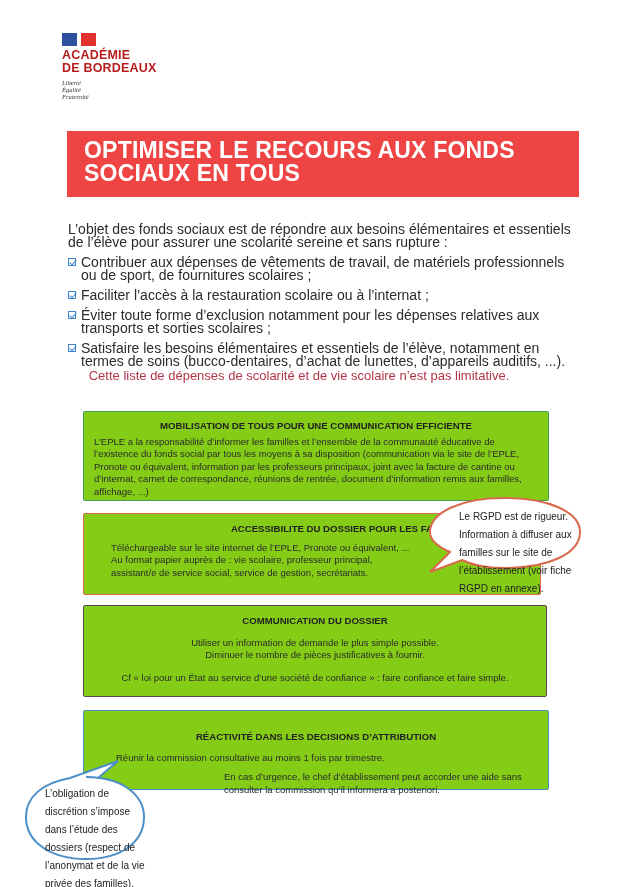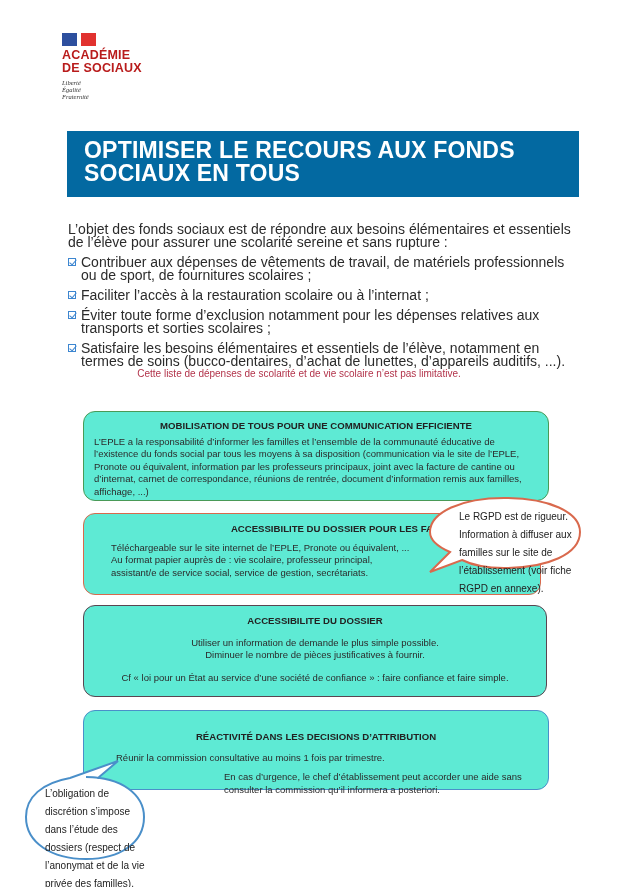--- a/index.html
+++ b/index.html
@@ -10,38 +10,38 @@
     .logo { position:absolute; left:62px; top:33px; }
     .flag { display:flex; width:34px; height:13px; margin-bottom:3px; }
     .flag .b { flex:1; background:#2d4f9e; }
     .flag .w { width:4px; background:#fff; }
     .flag .r { flex:1; background:#e1322f; }
     .acad { font-weight:bold; font-size:12.5px; line-height:13px; color:#b91c1c; letter-spacing:0.2px; }
     .motto { font-family:"Liberation Serif", serif; font-style:italic; font-size:6.5px; line-height:7px; color:#333; margin-top:4px; }
 
     .banner {
       position:absolute; left:67px; top:131px; width:512px; height:66px;
-      background:#0369a1; color:#ffffff;
+      background:#ef4444; color:#ffffff;
     }
     .banner .t {
       position:absolute; left:17px; top:8px; font-weight:bold; font-size:23px; line-height:23px; letter-spacing:0.2px;
     }
 
     .intro { position:absolute; left:68px; top:223px; width:510px; font-size:14px; line-height:13px; }
     .intro p { margin:0 0 7px 0; }
     .bullets { list-style:none; margin:0; padding:0; }
     .bullets li { position:relative; padding-left:13px; margin-bottom:7px; }
     .chk {
       position:absolute; left:0; top:2px; width:8px; height:8px; border:1px solid #3d86d0; box-sizing:border-box;
     }
     .chk::after { content:""; position:absolute; left:2px; top:-1px; width:3px; height:6px; border:solid #3d86d0; border-width:0 1.5px 1.5px 0; transform:rotate(40deg); }
 
-    .note-red { position:absolute; left:0; width:598px; top:368px; text-align:center; font-size:10px; color:#b2334a; }
+    .note-red { position:absolute; left:0; width:598px; top:368px; text-align:center; font-size:13px; color:#b2334a; }
 
-    .box { position:absolute; border-radius:12px; border:1.6px solid; box-sizing:border-box; font-size:9.5px; line-height:12.5px; background:#5eead4; }
+    .box { position:absolute; border-radius:2px; border:1.6px solid; box-sizing:border-box; font-size:9.5px; line-height:12.5px; background:#84cc16; }
     .box h3 { margin:0; font-size:9.6px; font-weight:bold; text-align:center; color:#222; }
     .b1 { left:83px; top:411px; width:466px; height:90px; border-color:#4a9a57; }
     .b1 h3 { margin-top:8px; }
     .b1 .txt { padding:3px 10px 0 10px; }
 
     .b2 { left:83px; top:513px; width:458px; height:82px; border-color:#d9694d; }
     .b2 h3 { margin-top:9px; padding-left:75px; }
     .b2 .txt { padding:6px 10px 0 27px; }
 
     .b3 { left:83px; top:605px; width:464px; height:92px; border-color:#5a4550; }
@@ -66,21 +66,21 @@
 </head>
 <body>
 
 <div class="logo">
   <div class="flag">
     <div class="b"></div>
       <div class="w"></div>
       <div class="r"></div>
   </div>
   <div class="acad">ACADÉMIE</div>
-  <div class="acad">DE SOCIAUX</div>
+  <div class="acad">DE BORDEAUX</div>
   <div class="motto">
     <div>Liberté</div>
     <div>Égalité</div>
     <div>Fraternité</div>
   </div>
 </div>
 
 <div class="banner">
   <div class="t">
     <div>OPTIMISER LE RECOURS AUX FONDS</div>
@@ -115,21 +115,21 @@
 </div>
 
 <div class="bubble bub1">
   <svg width="160" height="82">
     <path d="M80,4 C125,4 156,18 156,38 C156,60 124,74 80,74 C62,74 48,71 38,66 L6,78 L26,58 C12,52 6,45 6,38 C6,18 38,4 80,4 Z" fill="#ffffff" stroke="#d9694d" stroke-width="2"></path>
   </svg>
   <div class="bt">Le RGPD est de rigueur. Information à diffuser aux familles sur le site de l’établissement (voir fiche RGPD en annexe).</div>
 </div>
 
 <div class="box b3">
-  <h3>ACCESSIBILITE DU DOSSIER</h3>
+  <h3>COMMUNICATION DU DOSSIER</h3>
   <div class="c l1">Utiliser un information de demande le plus simple possible.</div>
   <div class="c">Diminuer le nombre de pièces justificatives à fournir.</div>
   <div class="c l3">Cf « loi pour un État au service d’une société de confiance » : faire confiance et faire simple.</div>
 </div>
 
 <div class="box b4">
   <h3>RÉACTIVITÉ DANS LES DECISIONS D’ATTRIBUTION</h3>
   <div class="r1">Réunir la commission consultative au moins 1 fois par trimestre.</div>
   <div class="r2">En cas d’urgence, le chef d’établissement peut accorder une aide sans consulter la commission qu’il informera a posteriori.</div>
 </div>

